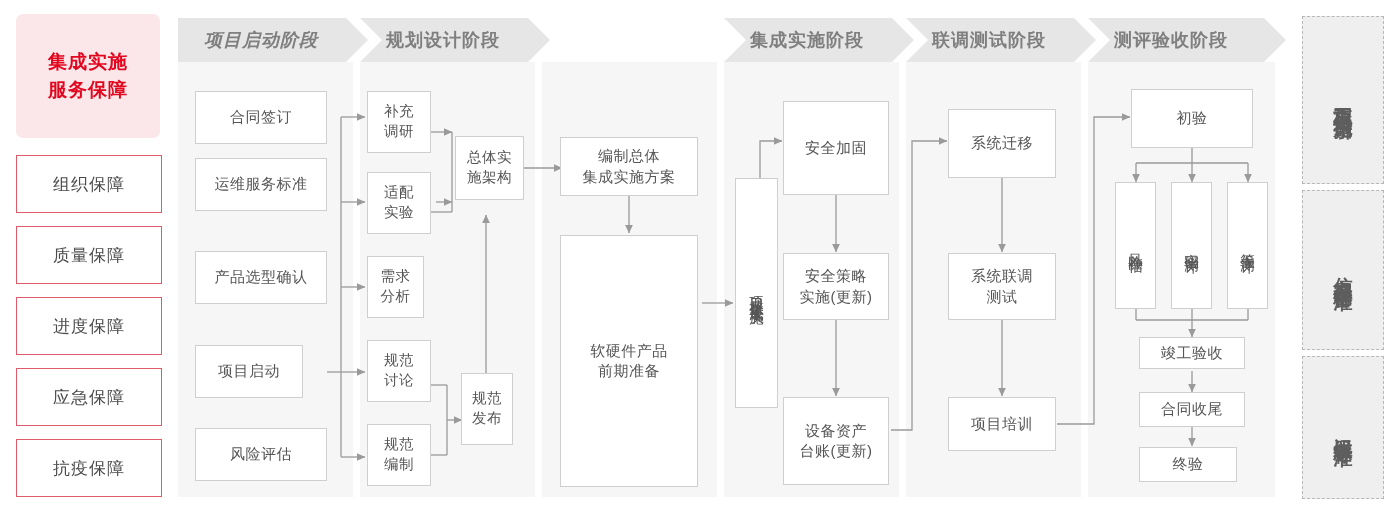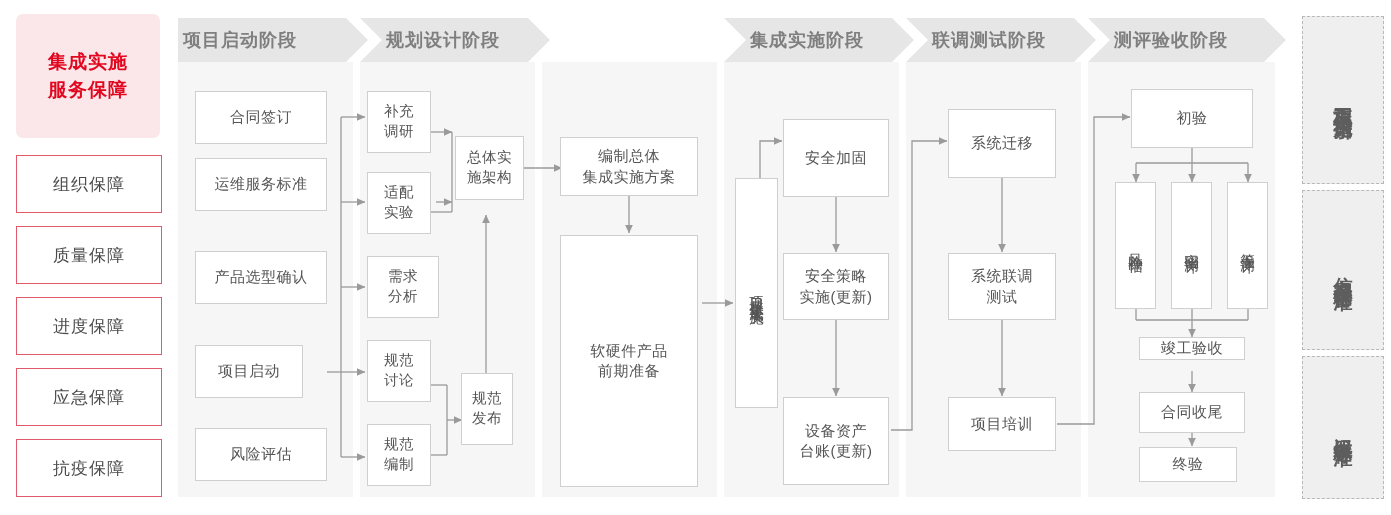--- a/index.html
+++ b/index.html
@@ -36,21 +36,21 @@
     display:flex;align-items:center;
     clip-path:polygon(0 0, calc(100% - 22px) 0, 100% 50%, calc(100% - 22px) 100%, 0 100%);
   }
   .chev.notch{
     clip-path:polygon(0 0, calc(100% - 22px) 0, 100% 50%, calc(100% - 22px) 100%, 0 100%, 22px 50%);
   }
   .chev-label{
     font-size:18px;font-weight:bold;color:#7f7f7f;letter-spacing:1px;
     margin-left:26px;white-space:nowrap;
   }
-  .chev.first .chev-label{margin-left:5px;}
+  .chev.first .chev-label{margin-left:26px;font-style:italic;}
 
   
   .node{
     position:absolute;background:#ffffff;border:1.1px solid #cfcfcf;
     display:flex;align-items:center;justify-content:center;text-align:center;
     font-size:15px;color:#555555;line-height:1.35;letter-spacing:.5px;
     box-sizing:border-box;
   }
   .node.sm{font-size:14.5px;}
   .node.vert{
@@ -180,44 +180,44 @@
   </svg>
 
   <div class="node" style="left:195px;top:91px;width:132px;height:53px">合同签订</div>
   <div class="node" style="left:195px;top:158px;width:132px;height:53px">运维服务标准</div>
   <div class="node" style="left:195px;top:251px;width:132px;height:53px">产品选型确认</div>
   <div class="node" style="left:195px;top:345px;width:108px;height:53px">项目启动</div>
   <div class="node" style="left:195px;top:428px;width:132px;height:53px">风险评估</div>
 
   <div class="node sm" style="left:367px;top:91px;width:64px;height:62px">补充<br>调研</div>
   <div class="node sm" style="left:367px;top:172px;width:64px;height:62px">适配<br>实验</div>
-  <div class="node sm" style="left:367px;top:256px;width:72px;height:62px">需求<br>分析</div>
+  <div class="node sm" style="left:367px;top:256px;width:57px;height:62px">需求<br>分析</div>
   <div class="node sm" style="left:367px;top:340px;width:64px;height:62px">规范<br>讨论</div>
   <div class="node sm" style="left:367px;top:424px;width:64px;height:62px">规范<br>编制</div>
   <div class="node sm" style="left:455px;top:136px;width:69px;height:64px">总体实<br>施架构</div>
   <div class="node sm" style="left:461px;top:373px;width:52px;height:72px">规范<br>发布</div>
 
   <div class="node" style="left:560px;top:137px;width:138px;height:59px">编制总体<br>集成实施方案</div>
   <div class="node" style="left:560px;top:235px;width:138px;height:252px">软硬件产品<br>前期准备</div>
 
   <div class="node vert sm" style="left:735px;top:178px;width:43px;height:230px">项目整体集成实施</div>
-  <div class="node" style="left:783px;top:119px;width:106px;height:78px">安全加固</div>
+  <div class="node" style="left:783px;top:101px;width:106px;height:94px">安全加固</div>
   <div class="node" style="left:783px;top:253px;width:106px;height:67px">安全策略<br>实施(更新)</div>
   <div class="node" style="left:783px;top:397px;width:106px;height:88px">设备资产<br>台账(更新)</div>
 
   <div class="node" style="left:948px;top:253px;width:108px;height:67px">系统联调<br>测试</div>
   <div class="node" style="left:948px;top:109px;width:108px;height:69px">系统迁移</div>
   <div class="node" style="left:948px;top:397px;width:108px;height:54px">项目培训</div>
 
   <div class="node" style="left:1131px;top:89px;width:122px;height:59px">初验</div>
   <div class="node vert sm" style="left:1115px;top:182px;width:41px;height:127px">风险评估</div>
   <div class="node vert sm" style="left:1171px;top:182px;width:41px;height:127px">密码测评</div>
   <div class="node vert sm" style="left:1227px;top:182px;width:41px;height:127px">等保测评</div>
-  <div class="node" style="left:1139px;top:337px;width:106px;height:23px">竣工验收</div>
-  <div class="node" style="left:1139px;top:392px;width:106px;height:41px">合同收尾</div>
+  <div class="node" style="left:1139px;top:337px;width:106px;height:32px">竣工验收</div>
+  <div class="node" style="left:1139px;top:392px;width:106px;height:35px">合同收尾</div>
   <div class="node" style="left:1139px;top:447px;width:98px;height:35px">终验</div>
 
   <div class="std-box" style="top:16px;height:168px">
     <span class="std-text">工程项目实施指引</span>
   </div>
   <div class="std-box" style="top:190px;height:160px">
     <span class="std-text">信息安全保密标准</span>
   </div>
   <div class="std-box" style="top:356px;height:143px">
     <span class="std-text">运维服务标准</span>

